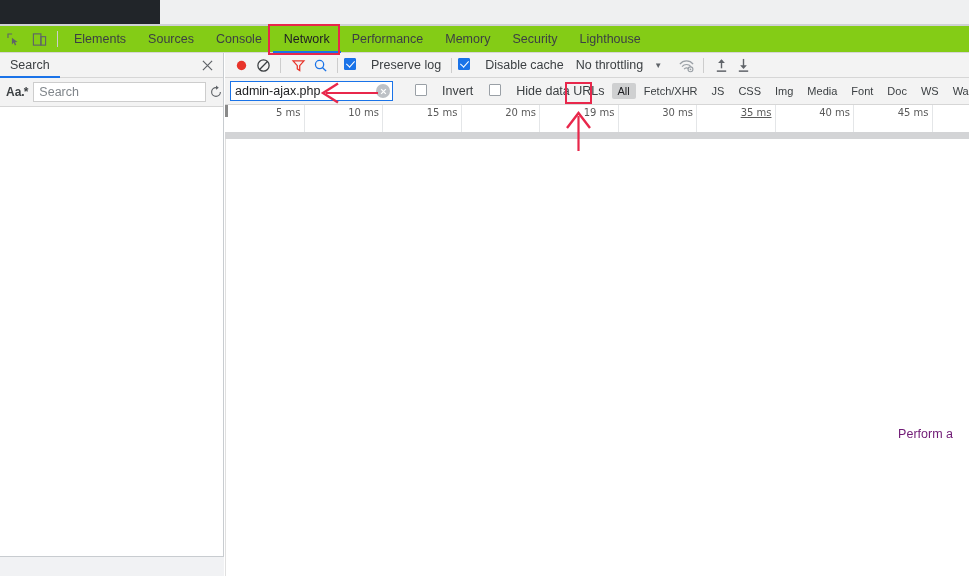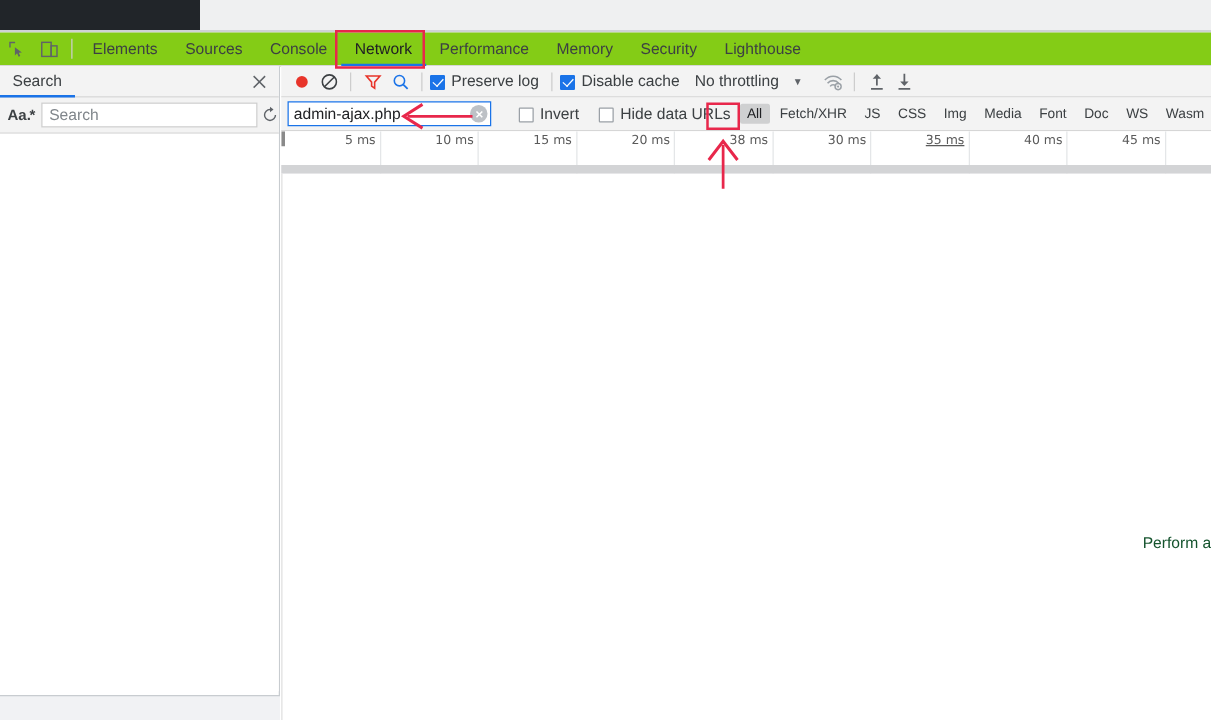--- a/index.html
+++ b/index.html
@@ -144,21 +144,21 @@
     background: #f3f3f3;
     border-bottom: 1px solid #d6d6d6;
     display: flex; align-items: center;
     padding: 0 5px;
   }
   .nt-icon {
     width: 22px; height: 22px;
     display: flex; align-items: center; justify-content: center;
   }
   .nt-sep { width: 1px; height: 15px; background: #cdcdcd; margin: 0 6px; }
-  .cb-wrap { display: flex; align-items: flex-end; margin-right: 4px; }
+  .cb-wrap { display: flex; align-items: flex-start; margin-right: 4px; gap: 10px; }
   .cb {
     width: 12px; height: 12px;
     border: 1px solid #9aa0a6; background: #fff;
     border-radius: 1px;
     display: inline-block; position: relative;
     flex: 0 0 auto;
   }
   .cb.checked { background: #1a73e8; border-color: #1a73e8; }
   .cb.checked::after {
     content: ""; position: absolute;
@@ -247,22 +247,22 @@
   }
 
   
   .req-area {
     position: absolute; left: 0; top: 86px;
     width: 744px; height: 437px;
     background: #ffffff;
     border-left: 1px solid #e0e0e0;
   }
   .empty-msg {
-    position: absolute; right: 0px; top: 288px;
-    font-size: 12.5px; color: #14532d;
+    position: absolute; right: 16px; top: 288px;
+    font-size: 12.5px; color: #701a75;
     white-space: nowrap;
   }
 
   
   .anno { position: absolute; pointer-events: none; }
   .anno-box {
     border: 2px solid #e8274b;
     box-sizing: border-box;
   }
   .anno svg { display: block; overflow: visible; }
@@ -462,21 +462,21 @@
       <div class="ov-ruler" id="ov-ruler">
           <div class="ov-tick" style="left: 78.5px;"></div>
           <div class="ov-tick-label" style="left: 78.5px;">5 ms</div>
           <div class="ov-tick" style="left: 157px;"></div>
           <div class="ov-tick-label" style="left: 157px;">10 ms</div>
           <div class="ov-tick" style="left: 235.5px;"></div>
           <div class="ov-tick-label" style="left: 235.5px;">15 ms</div>
           <div class="ov-tick" style="left: 314px;"></div>
           <div class="ov-tick-label" style="left: 314px;">20 ms</div>
           <div class="ov-tick" style="left: 392.5px;"></div>
-          <div class="ov-tick-label" style="left: 392.5px;">38 ms</div>
+          <div class="ov-tick-label" style="left: 392.5px;">19 ms</div>
           <div class="ov-tick" style="left: 471px;"></div>
           <div class="ov-tick-label" style="left: 471px;">30 ms</div>
           <div class="ov-tick" style="left: 549.5px;"></div>
           <div class="ov-tick-label" style="left: 549.5px; text-decoration: underline;">35 ms</div>
           <div class="ov-tick" style="left: 628px;"></div>
           <div class="ov-tick-label" style="left: 628px;">40 ms</div>
           <div class="ov-tick" style="left: 706.5px;"></div>
           <div class="ov-tick-label" style="left: 706.5px;">45 ms</div>
         </div>
       <div class="ov-leftgrip"></div>

